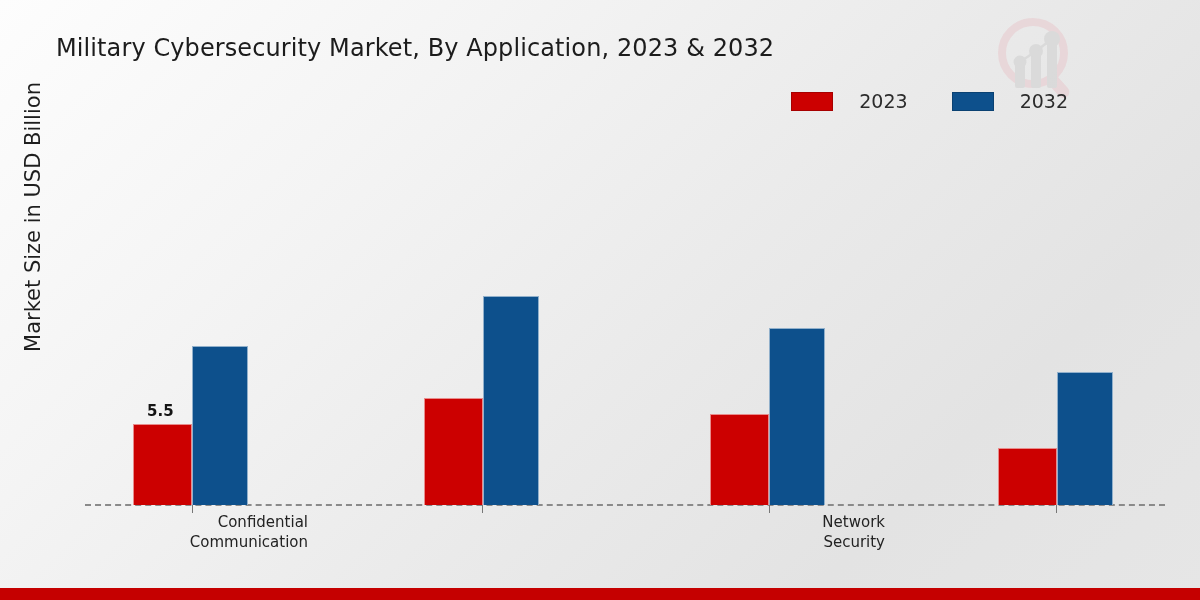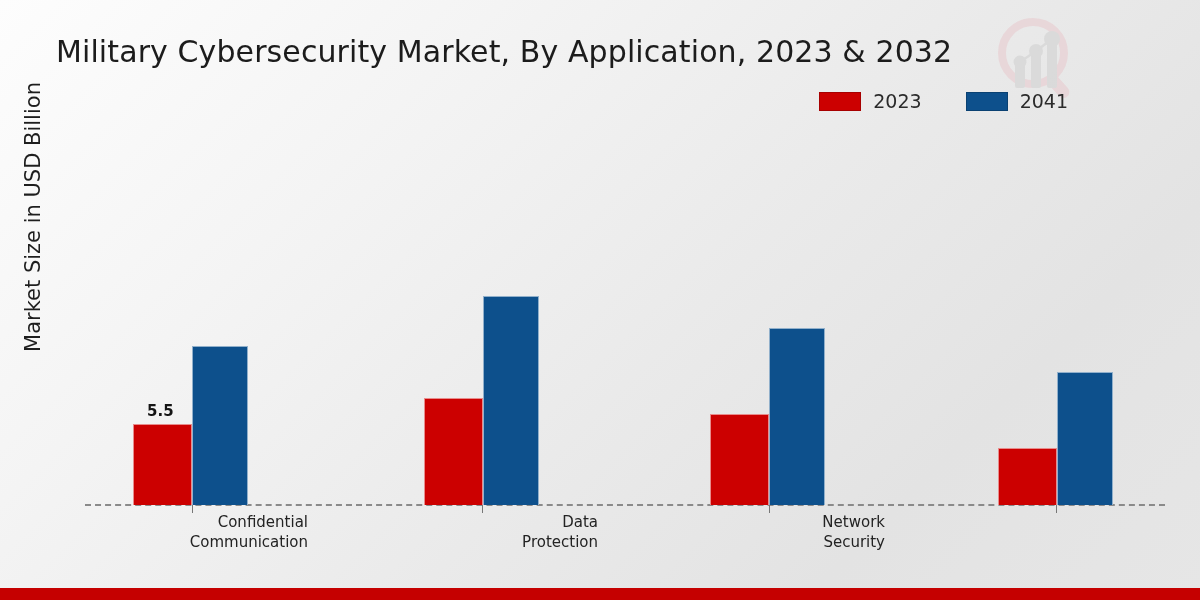--- a/index.html
+++ b/index.html
@@ -22,31 +22,31 @@
   #watermark{
     position:absolute; left:990px; top:12px;
     width:96px; height:96px;
     opacity:.55;
     pointer-events:none;
   }
 
   
   #title{
     position:absolute; left:56px; top:34px;
-    font-size:30px; font-weight:400; color:#1c1c1c;
+    font-size:24px; font-weight:400; color:#1c1c1c;
     letter-spacing:.1px; white-space:nowrap;
     font-family:"DejaVu Sans","Liberation Sans",sans-serif;
   }
 
   
   #legend{
     position:absolute; right:132px; top:92px;
     display:flex; align-items:center; gap:44px;
   }
-  .legend-item{display:flex;align-items:flex-end;gap:12px;}
+  .legend-item{display:flex;align-items:flex-end;gap:26px;}
   .legend-swatch{
     width:40px;height:17px;display:block;
     border:1px solid rgba(0,0,0,.18);
   }
   .legend-label{font-size:19px;color:#2b2b2b;line-height:1;}
 
   
   #ylabel{
     position:absolute;
     left:-132px; top:205px;
@@ -134,21 +134,21 @@
 
   <div id="title">Military Cybersecurity Market, By Application, 2023 &amp; 2032</div>
 
   <div id="legend">
     <div class="legend-item">
       <span class="legend-swatch" style="background:#cc0000"></span>
       <span class="legend-label">2023</span>
     </div>
     <div class="legend-item">
       <span class="legend-swatch" style="background:#0d508c"></span>
-      <span class="legend-label">2041</span>
+      <span class="legend-label">2032</span>
     </div>
   </div>
 
   <div id="ylabel">Market Size in USD Billion</div>
 
   <div id="plot">
     <div id="baseline"></div>
 
     <div class="group" style="left:133px;">
       <div style="position:relative;">
@@ -175,24 +175,20 @@
 
     <div class="tick" style="left:192px;"></div>
     <div class="tick" style="left:482px;"></div>
     <div class="tick" style="left:769px;"></div>
     <div class="tick" style="left:1056px;"></div>
 
     <div class="cat-label" style="left:78px;">
       <span>Confidential</span>
       <span>Communication</span>
     </div>
-    <div class="cat-label" style="left:368px;">
-      <span>Data</span>
-      <span>Protection</span>
-    </div>
     <div class="cat-label" style="left:655px;">
       <span>Network</span>
       <span>Security</span>
     </div>
     <div class="cat-label" style="left:942px;">
     </div>
   </div>
 
   <div id="bottom-strip" style="background: rgb(197, 0, 0);"></div>
 </div>

